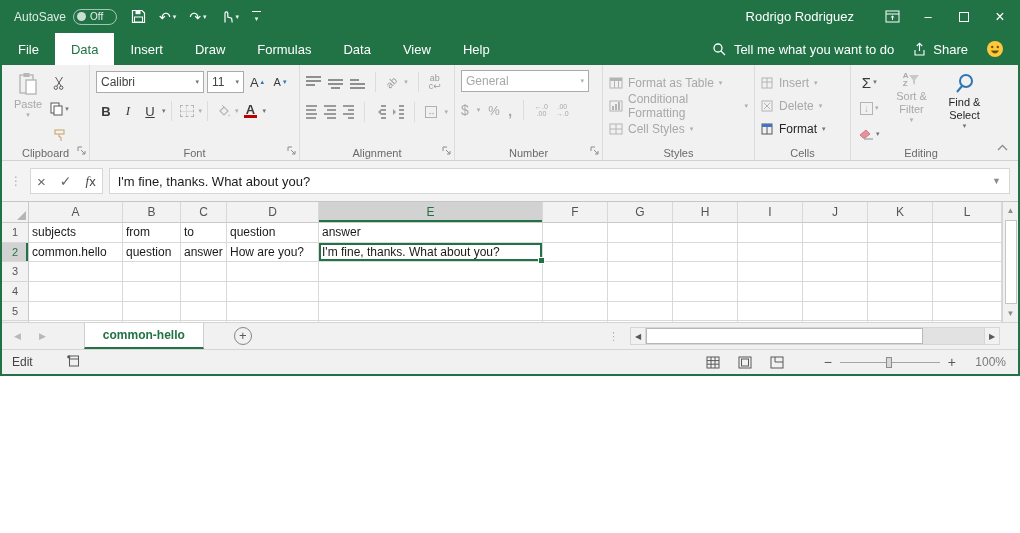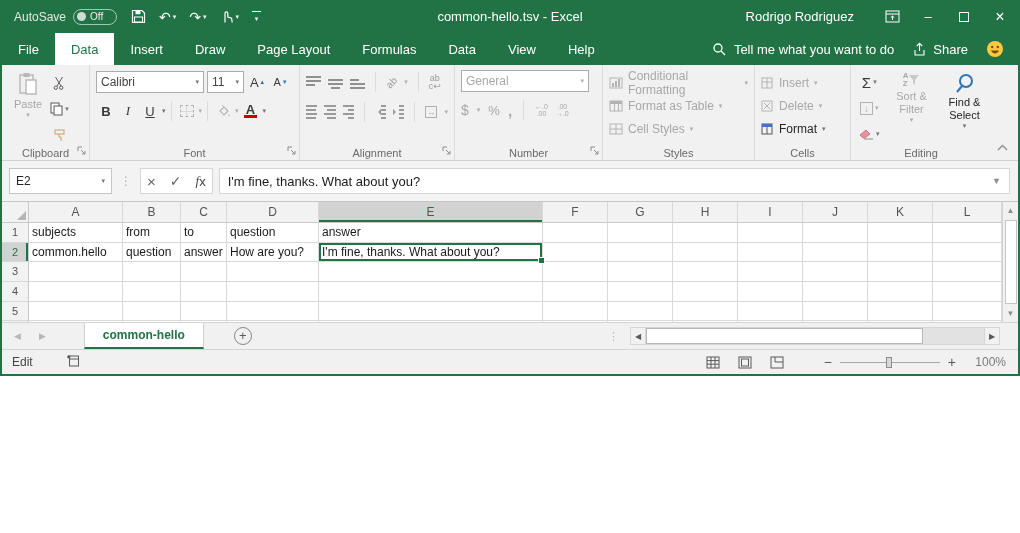--- a/index.html
+++ b/index.html
@@ -166,21 +166,20 @@
         <svg width="14" height="15" viewBox="0 0 14 15">
           <path d="M5 13.5V4.2a1.4 1.4 0 012.8 0V8l3.8 1.2.6 4.3" fill="none" stroke="#fff" stroke-width="1.2"></path>
         </svg>
         <span class="mini-caret">▾</span>
       </span>
       <span class="qat-btn qat-more">
         <i></i>
         <span class="mini-caret">▾</span>
       </span>
     </span>
-    <span class="win-title">common-hello.tsv - Excel</span>
     <span class="tb-right">
       <span class="username">Rodrigo Rodriguez</span>
       <span class="winbtn ribbon-display-icon">
         <svg width="15" height="13" viewBox="0 0 15 13">
           <rect x="1" y="1" width="13" height="11" fill="none" stroke="#fff"></rect>
           <line x1="1" y1="4" x2="14" y2="4" stroke="#fff"></line>
           <path d="M7.5 10V6M5.8 7.6L7.5 6l1.7 1.6" fill="none" stroke="#fff"></path>
         </svg>
       </span>
       <span class="winbtn">–</span>
@@ -189,21 +188,20 @@
         </span>
       <span class="winbtn" style="font-size:16px;">×</span>
     </span>
   </div>
 
   <div class="tabrow">
     <span class="rtab">File</span>
     <span class="rtab active">Data</span>
     <span class="rtab">Insert</span>
     <span class="rtab">Draw</span>
-    <span class="rtab">Page Layout</span>
     <span class="rtab">Formulas</span>
     <span class="rtab">Data</span>
     <span class="rtab">View</span>
     <span class="rtab">Help</span>
     <span class="tabrow-right">
       <span class="tellme">
         <svg width="14" height="14" viewBox="0 0 14 14">
           <circle cx="6" cy="6" r="4" fill="none" stroke="#fff" stroke-width="1.3"></circle>
           <line x1="9" y1="9" x2="13" y2="13" stroke="#fff" stroke-width="1.3"></line>
         </svg>
@@ -372,35 +370,35 @@
             <path d="M4 4l4 4M8 5v3H5" stroke="#8c8c8c" fill="none"></path>
           </svg>
       </span>
     </div>
 
     <div class="rgroup" style="width:152px;">
       <div style="display:flex;flex-direction:column;gap:2px;padding-top:2px;">
         <span class="styles-row">
           <svg class="mini-ic" width="14" height="12" viewBox="0 0 14 12">
             <rect x="1" y="1" width="12" height="10" fill="none" stroke="#b4b4b4"></rect>
+              <rect x="1" y="1" width="12" height="3" fill="#b4b4b4"></rect>
+              <line x1="5.5" y1="4" x2="5.5" y2="11" stroke="#b4b4b4"></line>
+              <line x1="9.5" y1="4" x2="9.5" y2="11" stroke="#b4b4b4"></line>
+          </svg>
+          <span class="dis">Format as Table</span>
+          <span class="mini-caret dis">▾</span>
+        </span>
+        <span class="styles-row">
+          <svg class="mini-ic" width="14" height="12" viewBox="0 0 14 12">
+            <rect x="1" y="1" width="12" height="10" fill="none" stroke="#b4b4b4"></rect>
               <rect x="3" y="6" width="2" height="4" fill="#b4b4b4"></rect>
               <rect x="6" y="4" width="2" height="6" fill="#b4b4b4"></rect>
               <rect x="9" y="2" width="2" height="8" fill="#b4b4b4"></rect>
           </svg>
           <span class="dis">Conditional Formatting</span>
-          <span class="mini-caret dis">▾</span>
-        </span>
-        <span class="styles-row">
-          <svg class="mini-ic" width="14" height="12" viewBox="0 0 14 12">
-            <rect x="1" y="1" width="12" height="10" fill="none" stroke="#b4b4b4"></rect>
-              <rect x="1" y="1" width="12" height="3" fill="#b4b4b4"></rect>
-              <line x1="5.5" y1="4" x2="5.5" y2="11" stroke="#b4b4b4"></line>
-              <line x1="9.5" y1="4" x2="9.5" y2="11" stroke="#b4b4b4"></line>
-          </svg>
-          <span class="dis">Format as Table</span>
           <span class="mini-caret dis">▾</span>
         </span>
         <span class="styles-row">
           <svg class="mini-ic" width="14" height="12" viewBox="0 0 14 12">
             <rect x="1" y="1" width="12" height="10" fill="none" stroke="#b4b4b4"></rect>
               <line x1="1" y1="6" x2="13" y2="6" stroke="#b4b4b4"></line>
               <line x1="7" y1="1" x2="7" y2="11" stroke="#b4b4b4"></line>
           </svg>
           <span class="dis">Cell Styles</span>
           <span class="mini-caret dis">▾</span>
@@ -481,24 +479,20 @@
     </div>
 
     <span class="collapse-ribbon">
       <svg width="11" height="7" viewBox="0 0 11 7">
           <path d="M1 6l4.5-4.5L10 6" fill="none" stroke="#8c8c8c" stroke-width="1.3"></path>
         </svg>
     </span>
   </div>
 
   <div class="fbar">
-    <span class="namebox">
-      <span class="cv">E2</span>
-      <span class="mini-caret" style="color:#666">▾</span>
-    </span>
     <span class="fdots">⋮</span>
     <span class="fbuttons">
       <span class="fbtn" style="font-size:15px;">×</span>
       <span class="fbtn">✓</span>
       <span class="fbtn fx"><i>f</i>x</span>
     </span>
     <span class="finput">
       <span class="cv">I'm fine, thanks. What about you?</span>
       <span class="f-expand">▼</span>
     </span>

